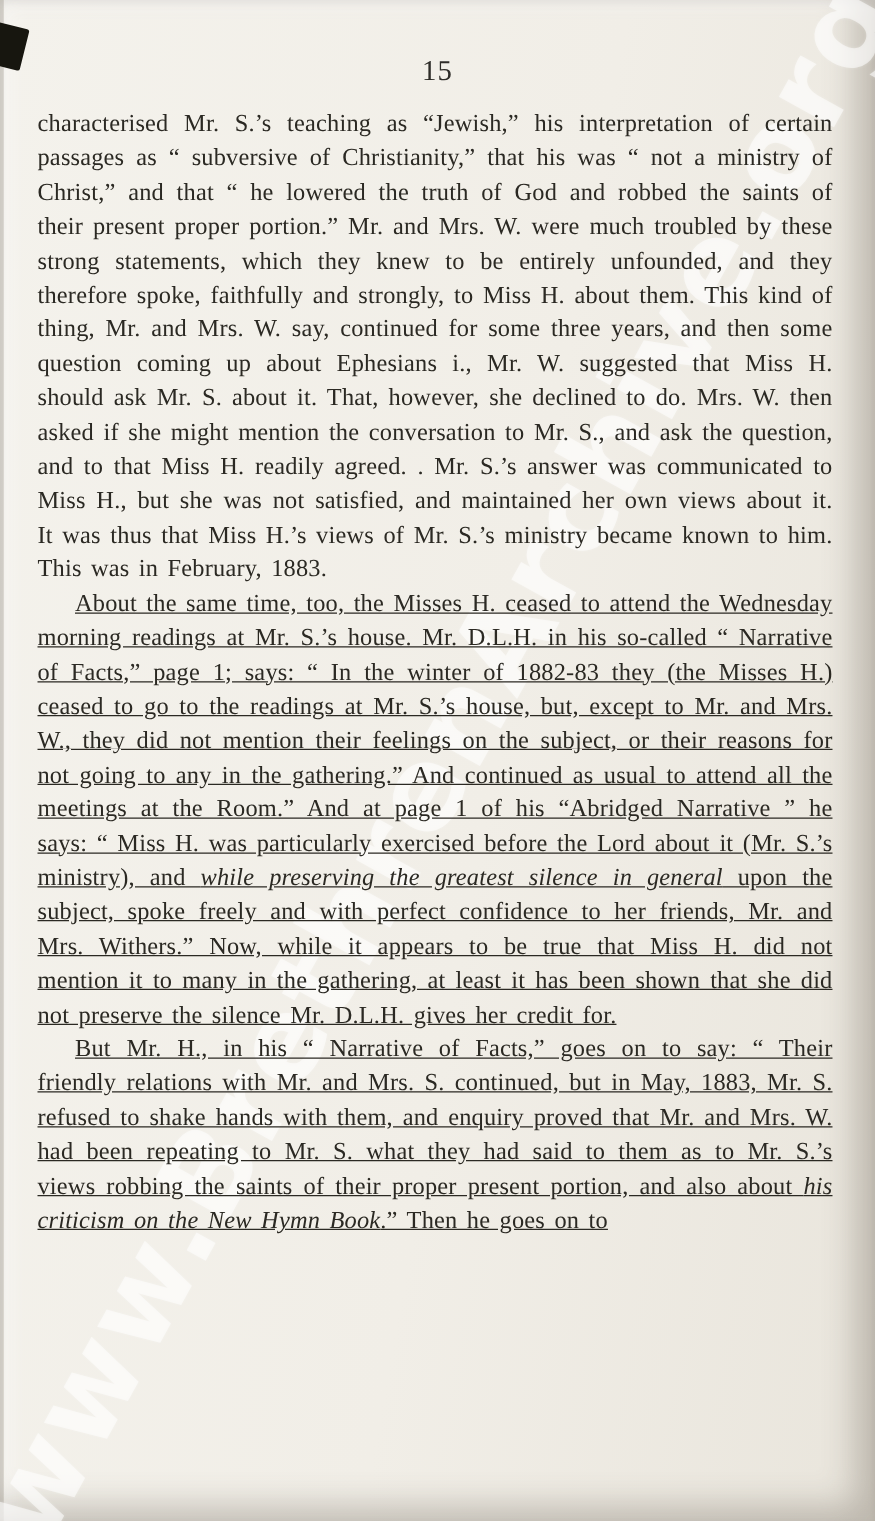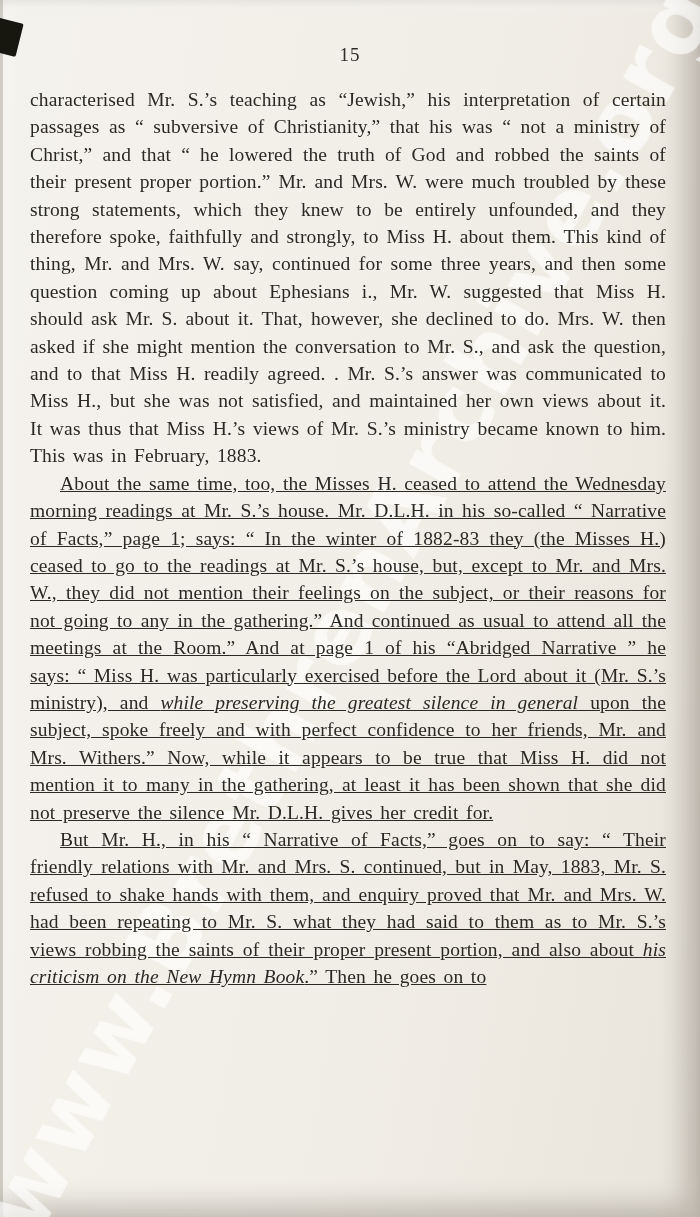--- a/index.html
+++ b/index.html
@@ -52,21 +52,21 @@
     text-shadow: 0 0 3px rgba(255, 255, 255, 0.25);
     pointer-events: none;
     user-select: none;
   }
   .page-number {
     position: absolute;
     top: 44px;
     left: 0;
     width: 100%;
     text-align: center;
-    font-size: 19px;
+    font-size: 23px;
     letter-spacing: 1px;
     color: #2e2c28;
   }
   .text-block {
     position: absolute;
     top: 86px;
     left: 30px;
     right: 34px;
     text-align: justify;
     font-size: 19.5px;

